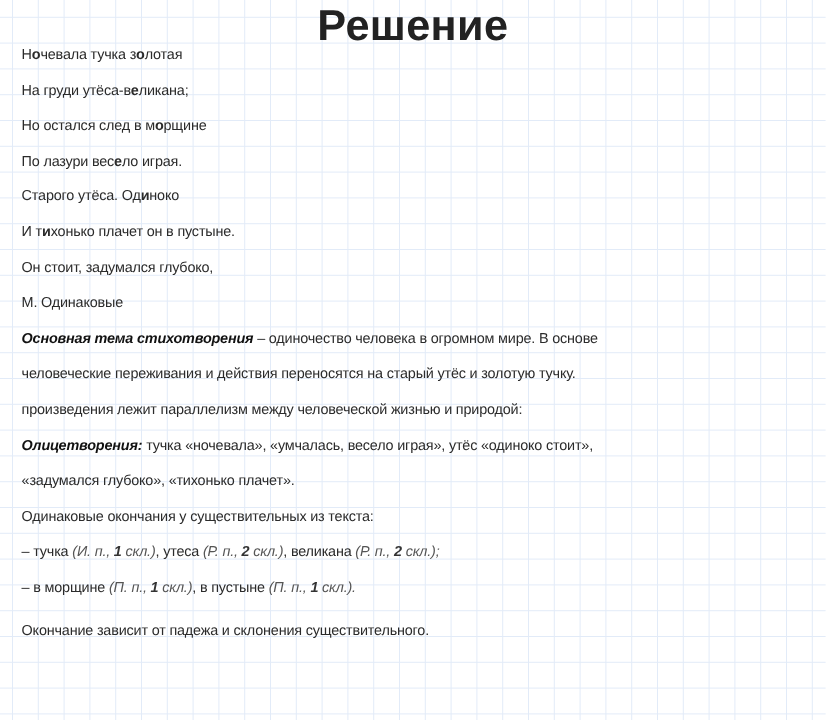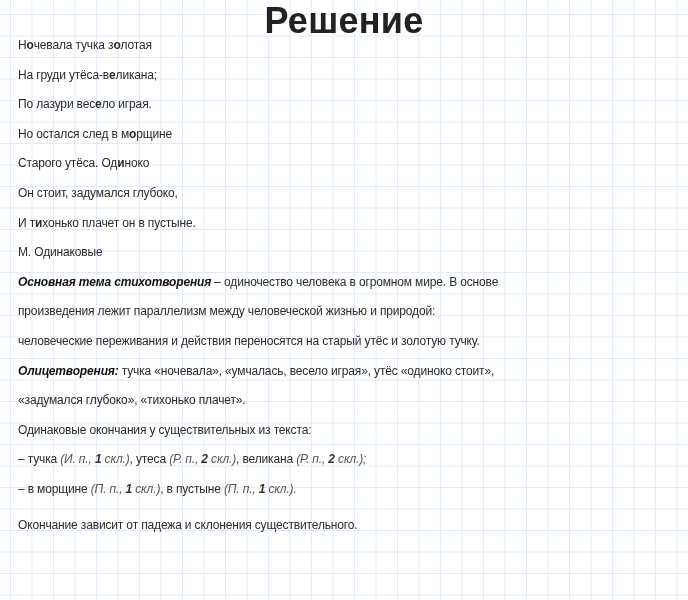--- a/index.html
+++ b/index.html
@@ -63,30 +63,30 @@
 </head>
 <body>
 
 <div class="page">
   <div class="title">Решение</div>
 
   <div class="content">
 
     <div class="line"><span>Н</span><span class="b">о</span><span>чевала тучка з</span><span class="b">о</span><span>лотая</span></div>
     <div class="line"><span>На груди утёса-в</span><span class="b">е</span><span>ликана;</span></div>
+    <div class="line"><span>Но остался след в м</span><span class="b">о</span><span>рщине</span></div>
     <div class="line"><span>По лазури вес</span><span class="b">е</span><span>ло играя.</span></div>
-    <div class="line"><span>Но остался след в м</span><span class="b">о</span><span>рщине</span></div>
     <div class="line"><span>Старого утёса. Од</span><span class="b">и</span><span>ноко</span></div>
+    <div class="line"><span>И т</span><span class="b">и</span><span>хонько плачет он в пустыне.</span></div>
     <div class="line"><span>Он стоит, задумался глубоко,</span></div>
-    <div class="line"><span>И т</span><span class="b">и</span><span>хонько плачет он в пустыне.</span></div>
     <div class="line">М. Одинаковые</div>
 
     <div class="line"><span class="bi">Основная тема стихотворения</span><span> – одиночество человека в огромном мире. В основе</span></div>
+    <div class="line">человеческие переживания и действия переносятся на старый утёс и золотую тучку.</div>
     <div class="line">произведения лежит параллелизм между человеческой жизнью и природой:</div>
-    <div class="line">человеческие переживания и действия переносятся на старый утёс и золотую тучку.</div>
 
     <div class="line"><span class="bi">Олицетворения:</span><span> тучка «ночевала», «умчалась, весело играя», утёс «одиноко стоит»,</span></div>
     <div class="line">«задумался глубоко», «тихонько плачет».</div>
 
     <div class="line">Одинаковые окончания у существительных из текста:</div>
     <div class="line"><span>– тучка </span><span class="gi"><span>(И. п., </span><span class="num">1</span><span> скл.)</span></span><span>, утеса </span><span class="gi"><span>(Р. п., </span><span class="num">2</span><span> скл.)</span></span><span>, великана </span><span class="gi"><span>(Р. п., </span><span class="num">2</span><span> скл.);</span></span></div>
     <div class="line gap-after"><span>– в морщине </span><span class="gi"><span>(П. п., </span><span class="num">1</span><span> скл.)</span></span><span>, в пустыне </span><span class="gi"><span>(П. п., </span><span class="num">1</span><span> скл.).</span></span></div>
     <div class="line">Окончание зависит от падежа и склонения существительного.</div>
   </div>
 </div>

